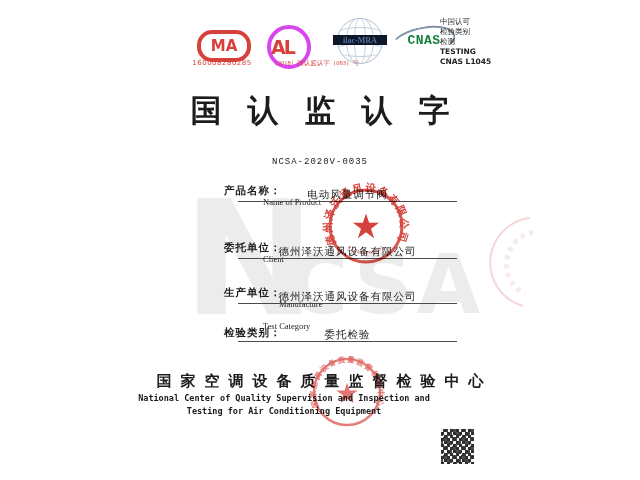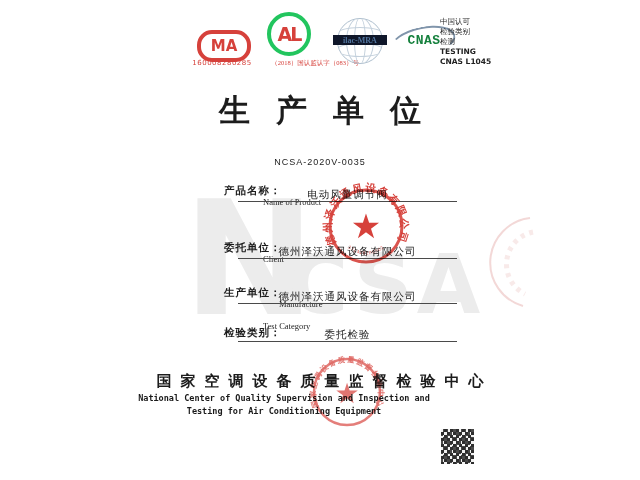--- a/index.html
+++ b/index.html
@@ -15,23 +15,23 @@
   .wm-n   { left:183px; top:196px; font-size:158px; }
   .wm-csa { left:288px; top:252px; font-size:82px; letter-spacing:4px; }
   .cma-shape {
     left:197px; top:30px; width:46px; height:24px;
     border:4px solid #d6413b; border-radius:15px;
     display:flex; align-items:center; justify-content:center;
   }
   .cma-shape span { font-family:"DejaVu Sans",sans-serif; font-weight:bold; font-size:15px; color:#d6413b; letter-spacing:0; }
   .cma-num { left:174px; top:59px; width:96px; text-align:center; font-size:7px; color:#d6413b; font-family:"DejaVu Sans",sans-serif; letter-spacing:0.5px; }
   .cal-shape {
-    left:267px; top:12px; width:36px; height:36px;
-    border:4px solid #22c55e; border-radius:50%;
-    display:flex; align-items:center; justify-content:center;
+    left:267px; top:25px; width:36px; height:36px;
+    border:4px solid #d946ef; border-radius:50%;
+    display:flex; align-items:center; justify-content:flex-start;
   }
   .cal-shape span { font-family:"DejaVu Sans",sans-serif; font-weight:bold; font-size:19px; color:#d6413b; letter-spacing:-2px; }
   .cal-cap { left:250px; top:59px; width:130px; text-align:center; font-size:6.5px; color:#d6413b; }
   .ilac-globe {
     left:337px; top:18px; width:44px; height:44px; border-radius:50%;
     border:1px solid #aebfce; overflow:hidden;
   }
   .ilac-globe i { position:absolute; border:1px solid #c3d0dc; border-radius:50%; }
   .ilac-globe i.m1 { left:8px;  top:-2px; width:26px; height:46px; }
   .ilac-globe i.m2 { left:16px; top:-2px; width:10px; height:46px; }
@@ -52,21 +52,21 @@
   .cnas-text {
     position:absolute; left:0; top:7px; width:64px; text-align:center;
     font-family:Liberation Mono, monospace; font-weight:bold; font-size:13px; color:#15803d; letter-spacing:0.5px;
   }
   .accred { left:440px; top:17px; width:70px; font-size:7.5px; line-height:10px; color:#222; }
   .accred .b { font-family:"DejaVu Sans",sans-serif; font-weight:bold; font-size:7.5px; }
 
   
   .title-zh { left:0; top:90px; width:640px; text-align:center; font-size:31px; font-weight:bold; letter-spacing:26px; text-indent:26px; }
   .title-en { left:0; top:131px; width:640px; text-align:center; font-size:21px; letter-spacing:3px; word-spacing:10px; }
-  .report-no { left:0; top:157px; width:640px; text-align:center; font-size:9px; letter-spacing:1px; font-family:Liberation Sans, sans-serif; }
+  .report-no { left:0; top:157px; width:640px; text-align:center; font-size:9px; letter-spacing:1px; font-family:Liberation Mono, monospace; }
 
   
   .f-label-zh { font-size:10.5px; letter-spacing:1px;font-weight:bold; }
   .f-label-en { font-size:8.5px; color:#222;margin-left:39px; }
   .f-line { border-bottom:1px solid #4a4a4a; left:238px; width:219px; height:0; }
   .f-value { left:238px; width:219px; text-align:center; font-size:10.5px; letter-spacing:1px; }
 
   
   .footer-zh { left:0; top:372px; width:640px; text-align:center; font-size:15px; font-weight:bold; letter-spacing:9px; text-indent:9px; }
   .footer-en { left:0; width:568px; text-align:center; font-family:"DejaVu Sans Mono","Liberation Mono",monospace; font-weight:600; font-size:8.5px; color:#1a1a1a; }
@@ -122,21 +122,21 @@
   </div>
 
   <div class="abs accred">
     <div>中国认可</div>
     <div>检验类别</div>
     <div>检测</div>
     <div class="b">TESTING</div>
     <div class="b">CNAS L1045</div>
   </div>
 
-  <div class="abs title-zh">生产单位</div>
+  <div class="abs title-zh">国认监认字</div>
   <div class="abs report-no">NCSA-2020V-0035</div>
 
   <div class="abs f-label-zh" style="left:224px; top:184px;">产品名称：</div>
   <div class="abs f-label-en" style="left:224px; top:197px;">Name of Product</div>
   <div class="abs f-value" style="top:188px;">电动风量调节阀</div>
   <div class="abs f-line" style="top:201px;"></div>
 
   <div class="abs f-label-zh" style="left:224px; top:241px;">委托单位：</div>
   <div class="abs f-label-en" style="left:224px; top:254px;">Client</div>
   <div class="abs f-value" style="top:245px;">德州泽沃通风设备有限公司</div>

